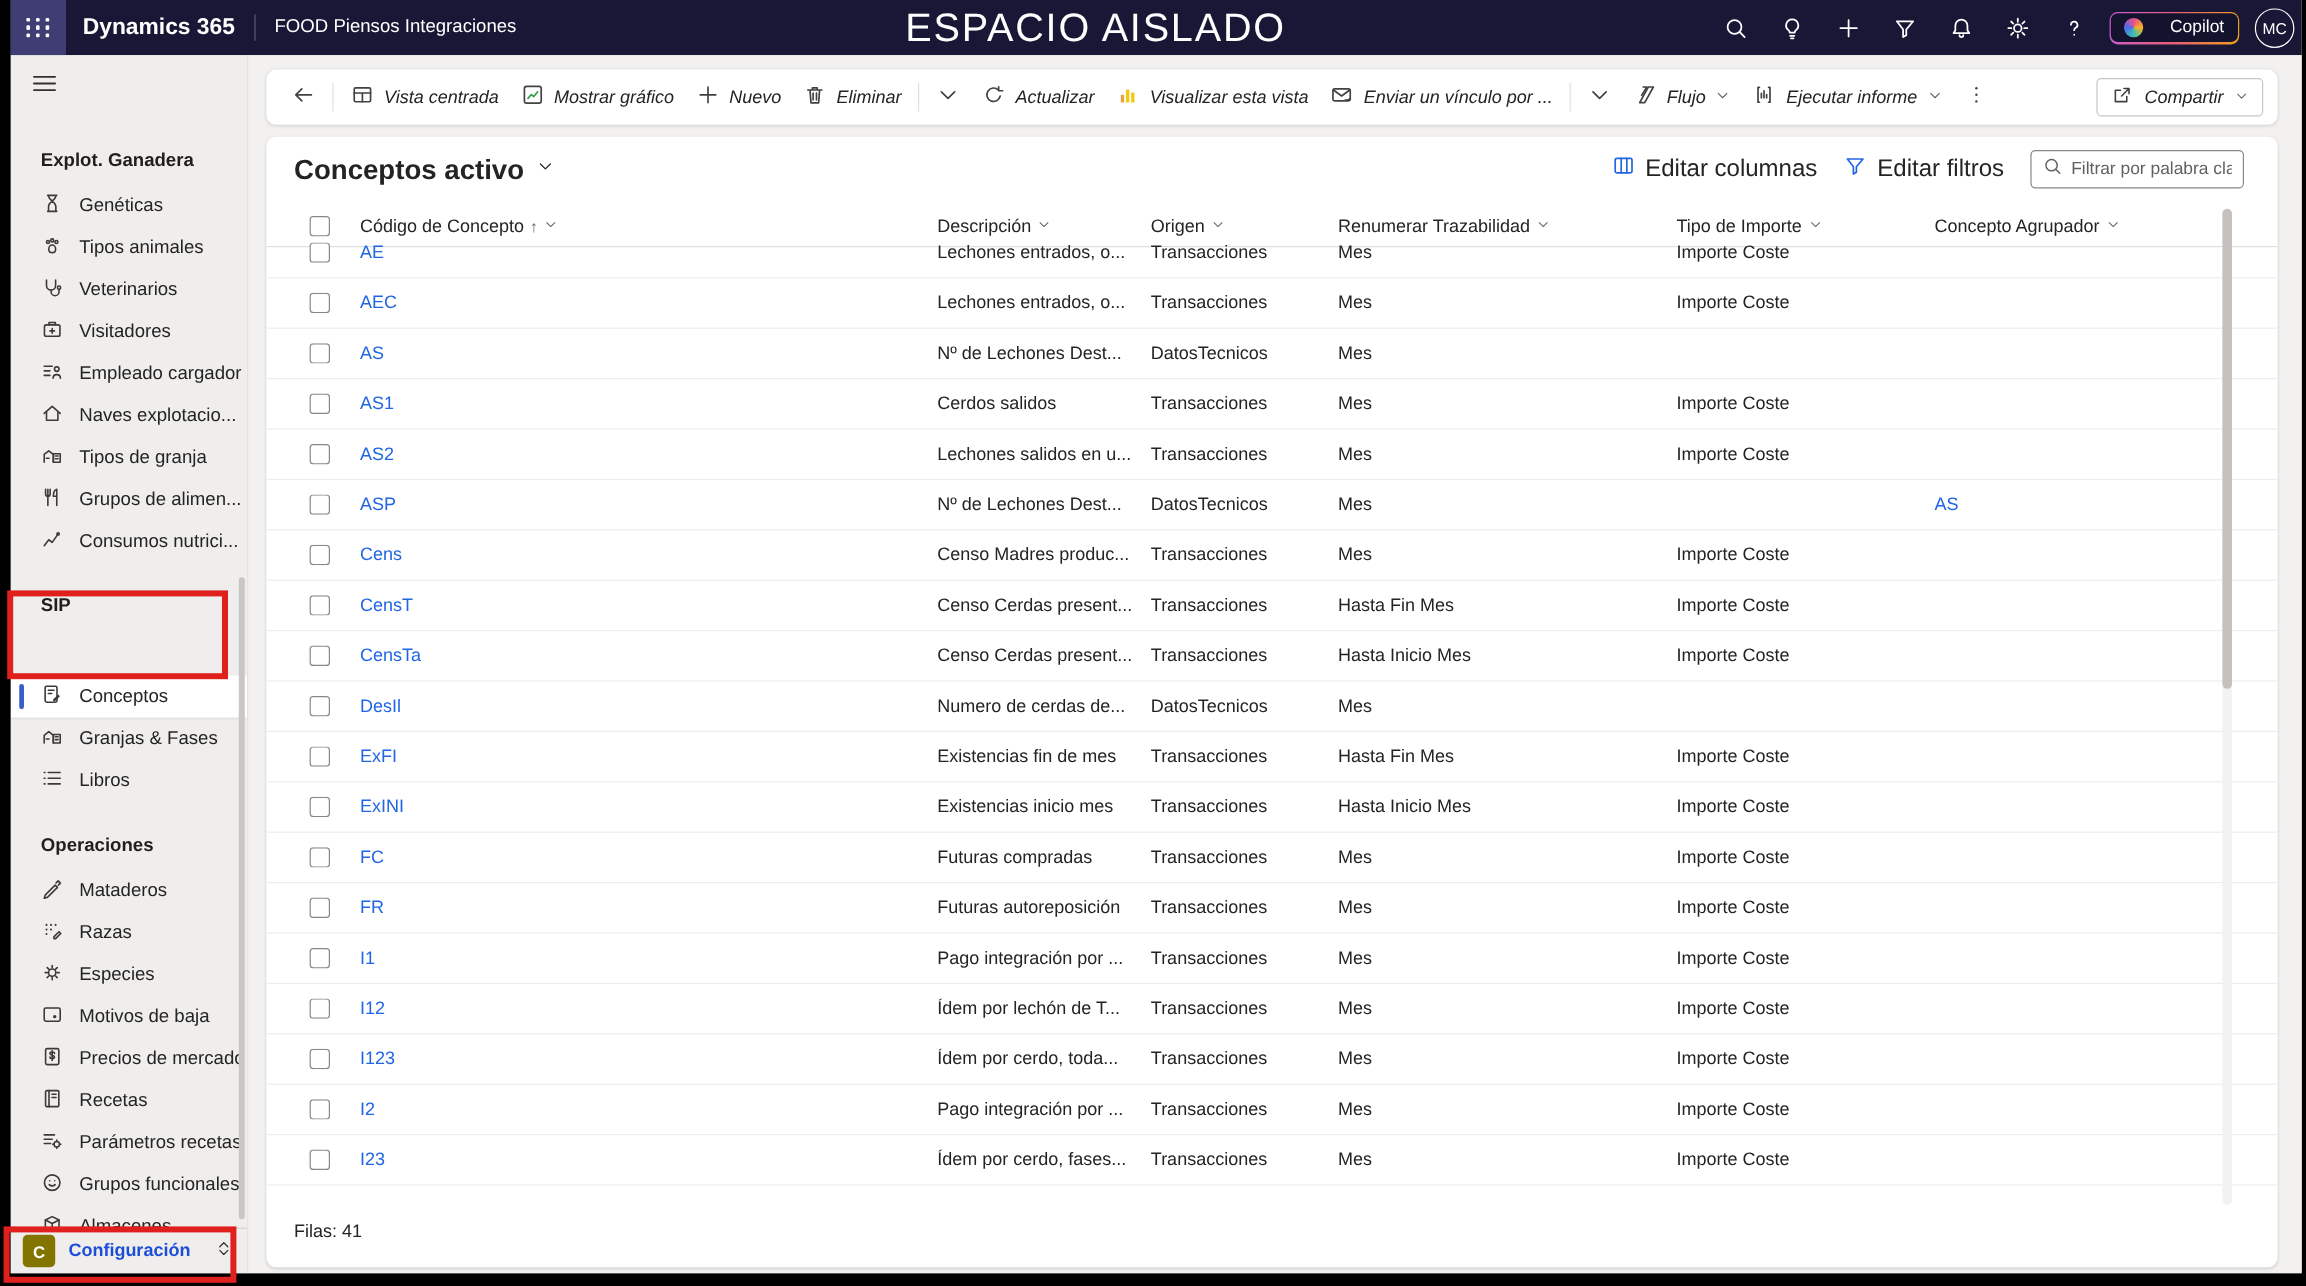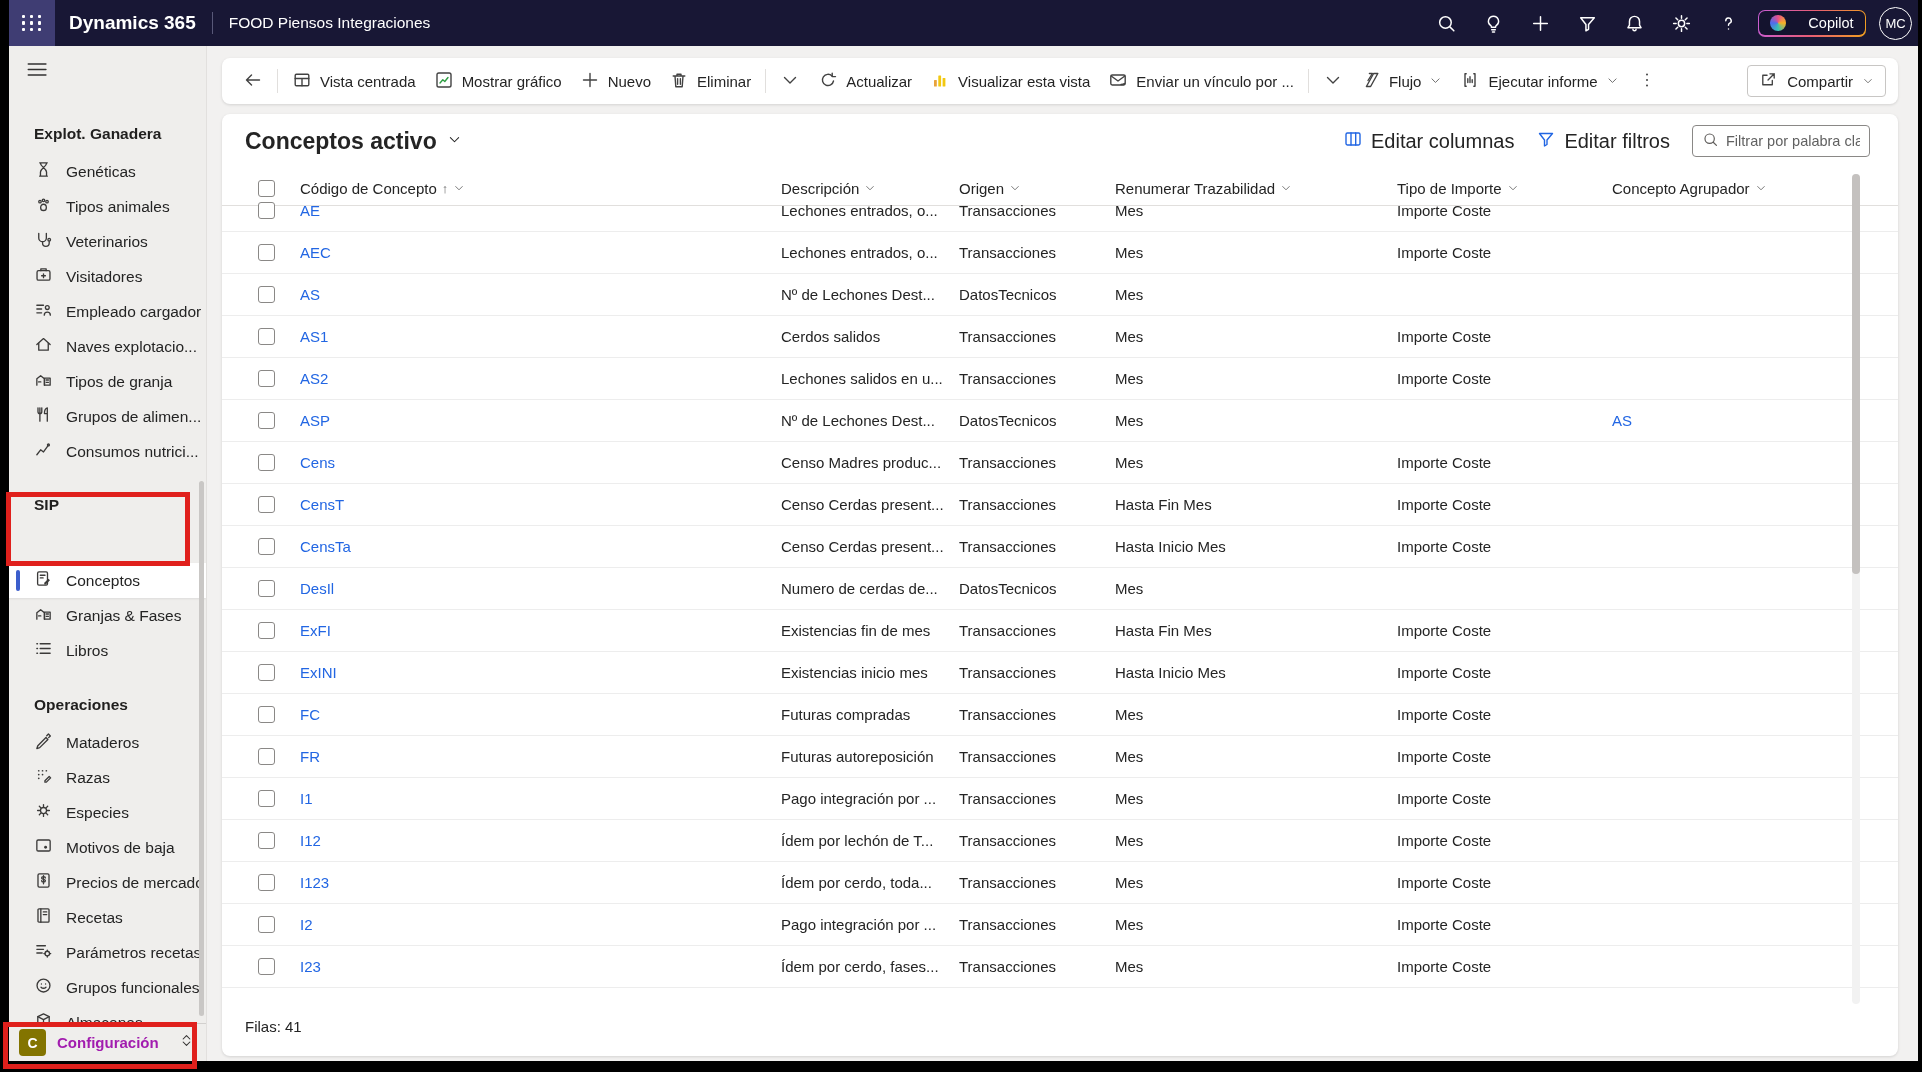--- a/index.html
+++ b/index.html
@@ -34,31 +34,31 @@
   .sitemap { position:absolute; top:0; left:0; right:0; bottom:38px; overflow:hidden; }
   .section-header { height:34px; line-height:34px; padding-left:25px; font-size:15.5px; font-weight:bold; color:#201f1e; margin-bottom:3px; white-space:nowrap; }
   .mt-first { margin-top:71px; } .mt-sip { margin-top:19px; } .mt-oper { margin-top:20px; }
   .nav-item { position:relative; height:35px; display:flex; align-items:center; padding-left:25px; gap:13px; font-size:15.5px; color:#242424; cursor:pointer; white-space:nowrap; }
   .nav-item svg { width:19px; height:19px; flex:0 0 auto; color:#3b3a39; }
   .nav-item.selected { background:#fff; box-shadow:0 1px 2px rgba(0,0,0,.08);margin-top:41px; }
   .nav-item.selected::before { content:""; position:absolute; left:7px; top:7px; bottom:7px; width:4px; border-radius:2px; background:#3b5ecc; }
   .side-scroll { position:absolute; right:2px; top:435px; width:5px; height:535px; background:#c9c7c5; border-radius:3px; }
   .config-bar { position:absolute; left:0; right:0; bottom:0; height:38px; background:#efeeec; border-top:1px solid #d2d0ce; display:flex; align-items:center; padding:0 12px 0 10px; gap:11px; cursor:pointer; z-index:3; }
   .config-avatar { width:27px; height:27px; border-radius:4px; background:#837400; color:#fff; font-weight:bold; font-size:14px; display:flex; align-items:center; justify-content:center; }
-  .config-label { font-size:15px; font-weight:bold; color:#a21caf; flex:1; }
+  .config-label { font-size:15px; font-weight:bold; color:#1d4ed8; flex:1; }
   .config-bar svg { width:15px; height:15px; color:#323130; }
 
   
   .main { position:relative; flex:1; background:#f2f1f0; }
   .card { position:absolute; background:#fff; border-radius:8px; box-shadow:0 1px 3px rgba(0,0,0,.13); }
   .toolbar-card { left:15px; right:20px; top:12px; height:46px; }
   .content-card { left:15px; right:20px; top:68px; bottom:5px; overflow:hidden; }
 
   
-  .toolbar { display:flex; align-items:center; height:100%; padding:0 12px; }
+  .toolbar { display:flex; align-items:center; height:100%; padding:0 12px;font-style:italic; }
   .tbtn { display:flex; align-items:center; gap:8px; height:34px; padding:0 9px; border-radius:4px; font-size:15px; color:#242424; cursor:pointer; white-space:nowrap; }
   .tbtn svg { width:20px; height:20px; color:#424242; }
   .tbtn .chev svg { width:13px; height:13px; color:#616161; }
   .tdiv { width:1px; height:24px; background:#e1dfdd; margin:0 5px; flex:0 0 auto; }
   .spacer { flex:1; }
   .share-btn { display:flex; align-items:center; gap:9px; height:32px; padding:12px 11px; border:1px solid #c8c6c4; border-radius:4px; font-size:15px; color:#242424; cursor:pointer; white-space:nowrap; }
   .share-btn svg { width:19px; height:19px; color:#424242; }
   .share-btn .chev svg { width:12px; height:12px; color:#616161; }
 
   
@@ -109,20 +109,21 @@
           <i></i>
           <i></i>
           <i></i>
           <i></i>
           <i></i>
       </div>
     </div>
     <div class="app-name">Dynamics 365</div>
     <div class="tb-divider"></div>
     <div class="env-name">FOOD Piensos Integraciones</div>
+    <div class="center-title">ESPACIO AISLADO</div>
     <div class="tb-right">
       <span id="tb-icons" style="display:flex">
           <span class="tb-icon">
             <svg viewBox="0 0 20 20" fill="none" stroke="currentColor" stroke-width="1.4" stroke-linecap="round" stroke-linejoin="round">
               <circle cx="9" cy="9" r="5.5"></circle>
               <path d="M13.2 13.2 17 17"></path>
             </svg>
           </span>
           <span class="tb-icon">
             <svg viewBox="0 0 20 20" fill="none" stroke="currentColor" stroke-width="1.4" stroke-linecap="round" stroke-linejoin="round">

